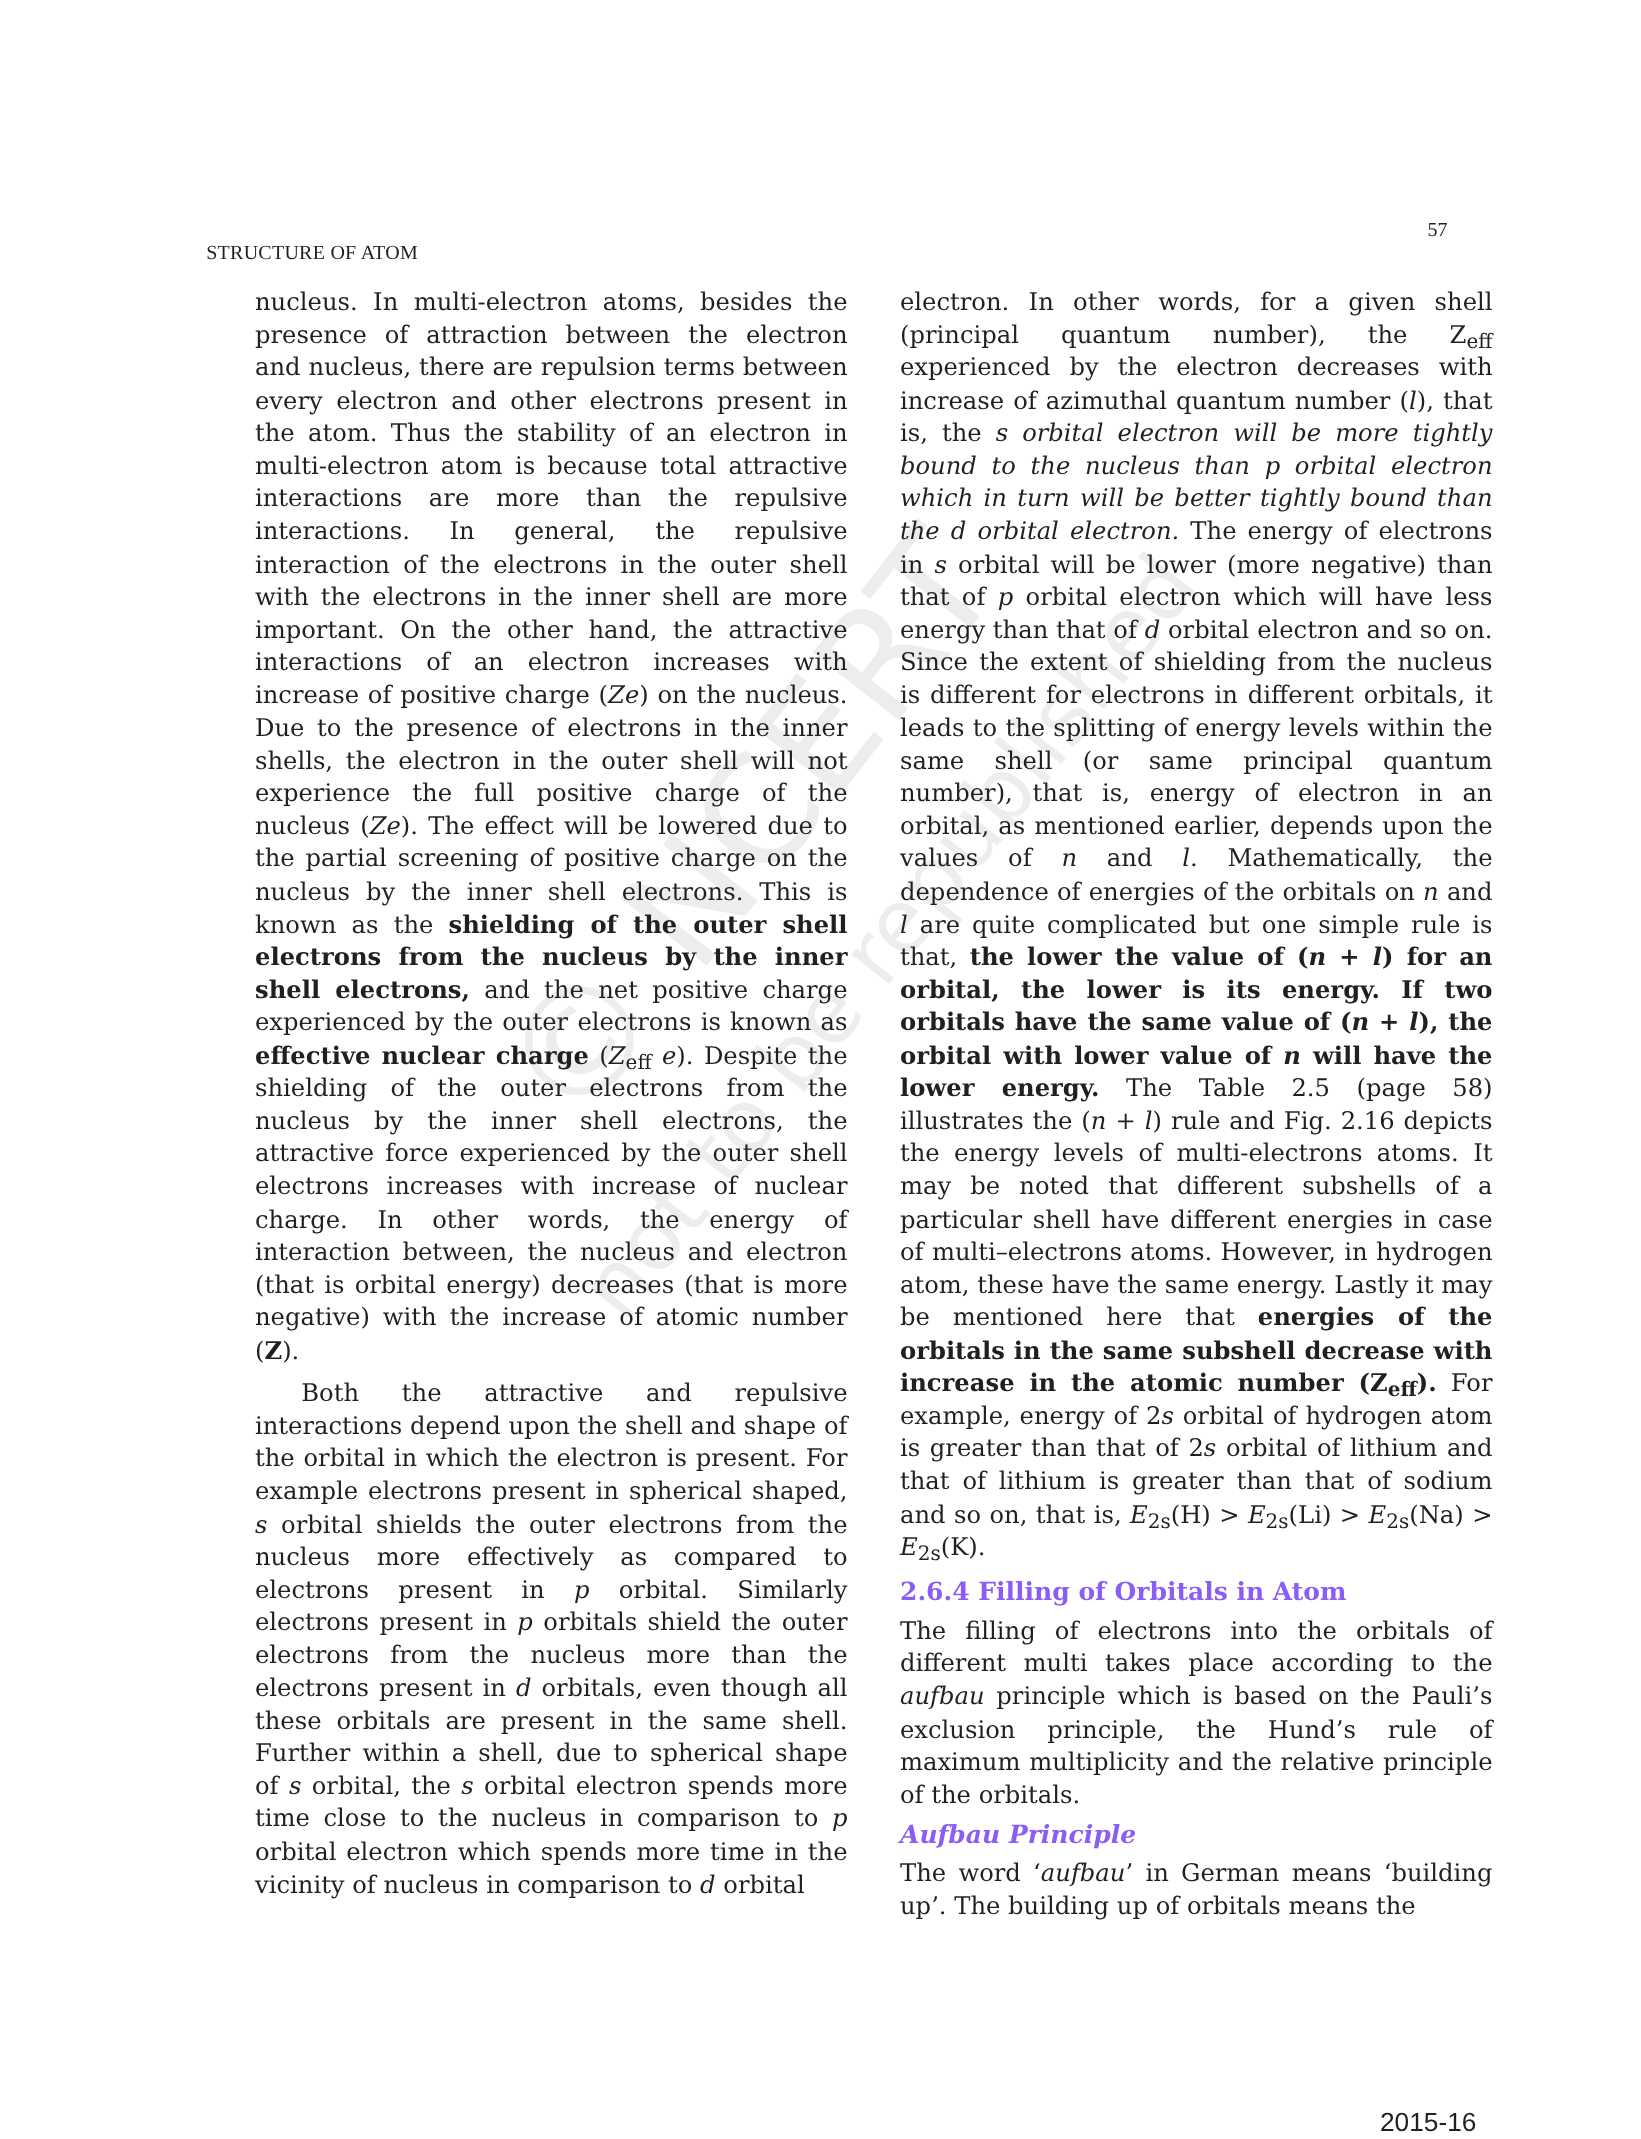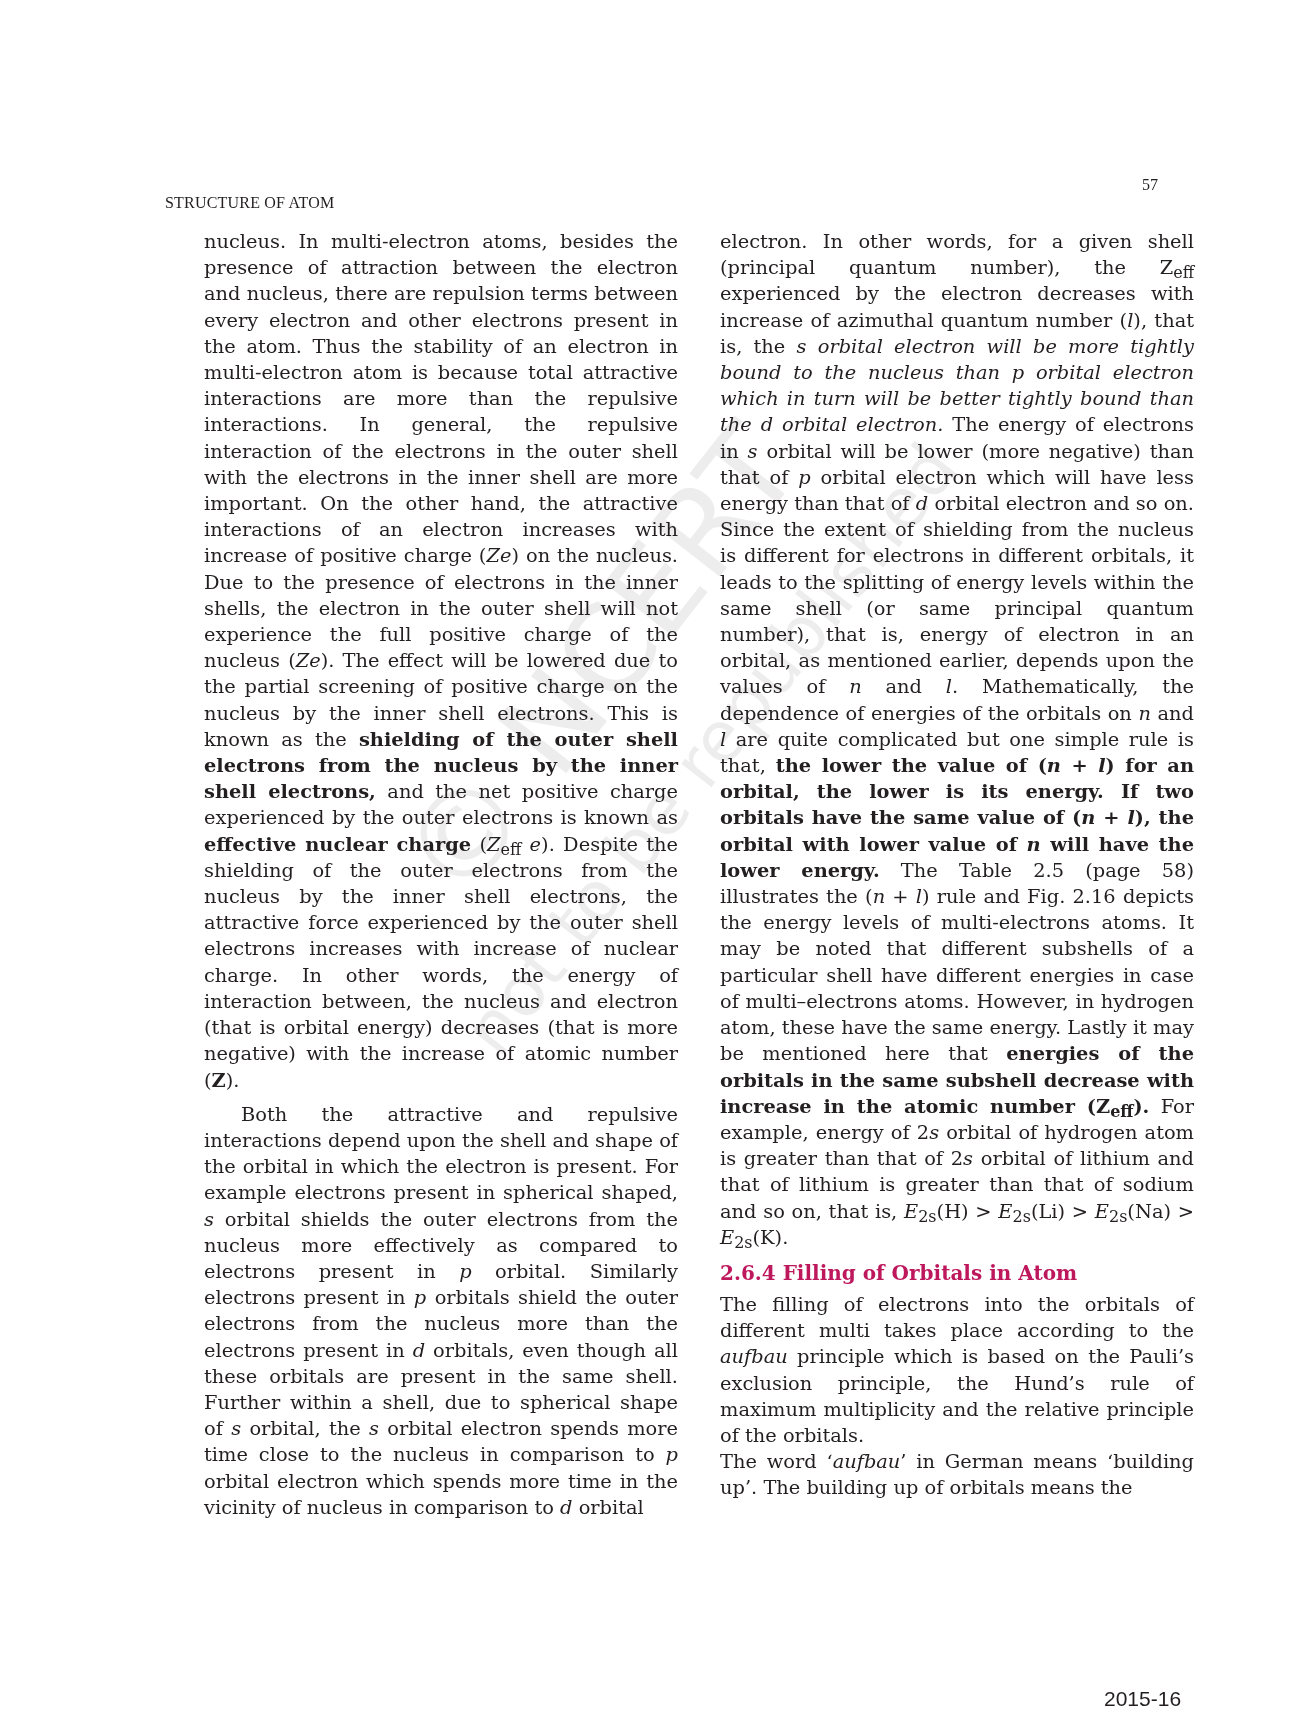--- a/index.html
+++ b/index.html
@@ -11,21 +11,21 @@
   .running-head .pageno { position: absolute; right: 0; top: 0; }
   .col { position: absolute; top: 229px; width: 474px;
          font-size: 19.4px; line-height: 26.2px; text-align: justify; margin-left: 39px; }
   .col.left { left: 165px; }
   .col.right { left: 681px; }
   .col p { margin: 0; }
   .col p.indent { text-indent: 37px; margin-top: 8px; }
   .col b { font-weight: bold; }
   .col i { font-style: italic; }
   sub { font-size: 16px; line-height: 0; vertical-align: -4px; }
-  .heading { color: #be185d; font-weight: bold; font-size: 20px;
+  .heading { color: #8b5cf6; font-weight: bold; font-size: 20px;
              line-height: 26px; margin: 9px 0 6px 0; text-align: left; }
   .heading.italic { font-style: italic; margin-top: 5px; }
   .footer-year { position: absolute; left: 1104px; top: 1687px;
                  font-family: "Liberation Sans", sans-serif; font-size: 21px; }
   .watermark { position: absolute; left: 300px; top: 520px; width: 900px; height: 520px;
                pointer-events: none; transform: rotate(-52deg); transform-origin: center;
                font-family: "DejaVu Sans", sans-serif; font-size: 120px; color: rgba(0,0,0,0.07);
                text-align: center; line-height: 140px; white-space: nowrap; }
 </style>
 </head>
@@ -43,16 +43,17 @@
 
 <div class="col left">
   <p><span>nucleus. In multi-electron atoms, besides the presence of attraction between the electron and nucleus, there are repulsion terms between every electron and other electrons present in the atom. Thus the stability of an electron in multi-electron atom is because total attractive interactions are more than the repulsive interactions. In general, the repulsive interaction of the electrons in the outer shell with the electrons in the inner shell are more important. On the other hand, the attractive interactions of an electron increases with increase of positive charge (</span><i>Ze</i><span>) on the nucleus. Due to the presence of electrons in the inner shells, the electron in the outer shell will not experience the full positive charge of the nucleus (</span><i>Ze</i><span>). The effect will be lowered due to the partial screening of positive charge on the nucleus by the inner shell electrons. This is known as the </span><b>shielding of the outer shell electrons from the nucleus by the inner shell electrons,</b><span> and the net positive charge experienced by the outer electrons is known as </span><b>effective nuclear charge</b><span> (</span><i>Z</i><sub>eff</sub><i> e</i><span>). Despite the shielding of the outer electrons from the nucleus by the inner shell electrons, the attractive force experienced by the outer shell electrons increases with increase of nuclear charge. In other words, the energy of interaction between, the nucleus and electron (that is orbital energy) decreases (that is more negative) with the increase of atomic number (</span><b>Z</b><span>).</span></p>
   <p class="indent"><span>Both the attractive and repulsive interactions depend upon the shell and shape of the orbital in which the electron is present. For example electrons present in spherical shaped, </span><i>s</i><span> orbital shields the outer electrons from the nucleus more effectively as compared to electrons present in </span><i>p</i><span> orbital. Similarly electrons present in </span><i>p</i><span> orbitals shield the outer electrons from the nucleus more than the electrons present in </span><i>d</i><span> orbitals, even though all these orbitals are present in the same shell. Further within a shell, due to spherical shape of </span><i>s</i><span> orbital, the </span><i>s</i><span> orbital electron spends more time close to the nucleus in comparison to </span><i>p</i><span> orbital electron which spends more time in the vicinity of nucleus in comparison to </span><i>d</i><span> orbital</span></p>
 </div>
 
 <div class="col right">
   <p><span>electron. In other words, for a given shell (principal quantum number), the Z</span><sub>eff</sub><span> experienced by the electron decreases with increase of azimuthal quantum number (</span><i>l</i><span>), that is, the </span><i>s orbital electron will be more tightly bound to the nucleus than p orbital electron which in turn will be better tightly bound than the d orbital electron.</i><span> The energy of electrons in </span><i>s</i><span> orbital will be lower (more negative) than that of </span><i>p</i><span> orbital electron which will have less energy than that of </span><i>d</i><span> orbital electron and so on. Since the extent of shielding from the nucleus is different for electrons in different orbitals, it leads to the splitting of energy levels within the same shell (or same principal quantum number), that is, energy of electron in an orbital, as mentioned earlier, depends upon the values of </span><i>n</i><span> and </span><i>l</i><span>. Mathematically, the dependence of energies of the orbitals on </span><i>n</i><span> and </span><i>l</i><span> are quite complicated but one simple rule is that, </span><b>the lower the value of (</b><b style="font-style: italic;">n</b><b> + </b><b style="font-style: italic;">l</b><b>) for an orbital, the lower is its energy. If two orbitals have the same value of (</b><b style="font-style: italic;">n</b><b> + </b><b style="font-style: italic;">l</b><b>), the orbital with lower value of </b><b style="font-style: italic;">n</b><b> will have the lower energy.</b><span> The Table 2.5 (page 58) illustrates the (</span><i>n</i><span> + </span><i>l</i><span>) rule and Fig. 2.16 depicts the energy levels of multi-electrons atoms. It may be noted that different subshells of a particular shell have different energies in case of multi–electrons atoms. However, in hydrogen atom, these have the same energy. Lastly it may be mentioned here that </span><b>energies of the orbitals in the same subshell decrease with increase in the atomic number (Z</b><sub style="font-weight: bold;">eff</sub><b>).</b><span> For example, energy of 2</span><i>s</i><span> orbital of hydrogen atom is greater than that of 2</span><i>s</i><span> orbital of lithium and that of lithium is greater than that of sodium and so on, that is, </span><i>E</i><sub>2s</sub><span>(H) &gt; </span><i>E</i><sub>2s</sub><span>(Li) &gt; </span><i>E</i><sub>2s</sub><span>(Na) &gt; </span><i>E</i><sub>2s</sub><span>(K).</span></p>
   <div class="heading">2.6.4 Filling of Orbitals in Atom</div>
   <p><span>The filling of electrons into the orbitals of different multi takes place according to the </span><i>aufbau</i><span> principle which is based on the Pauli’s exclusion principle, the Hund’s rule of maximum multiplicity and the relative principle of the orbitals.</span></p>
+  <div class="heading italic">Aufbau Principle</div>
   <p><span>The word ‘</span><i>aufbau</i><span>’ in German means ‘building up’. The building up of orbitals means the</span></p>
 </div>
 
 <div class="footer-year">2015-16</div>
 
 </body></html>

